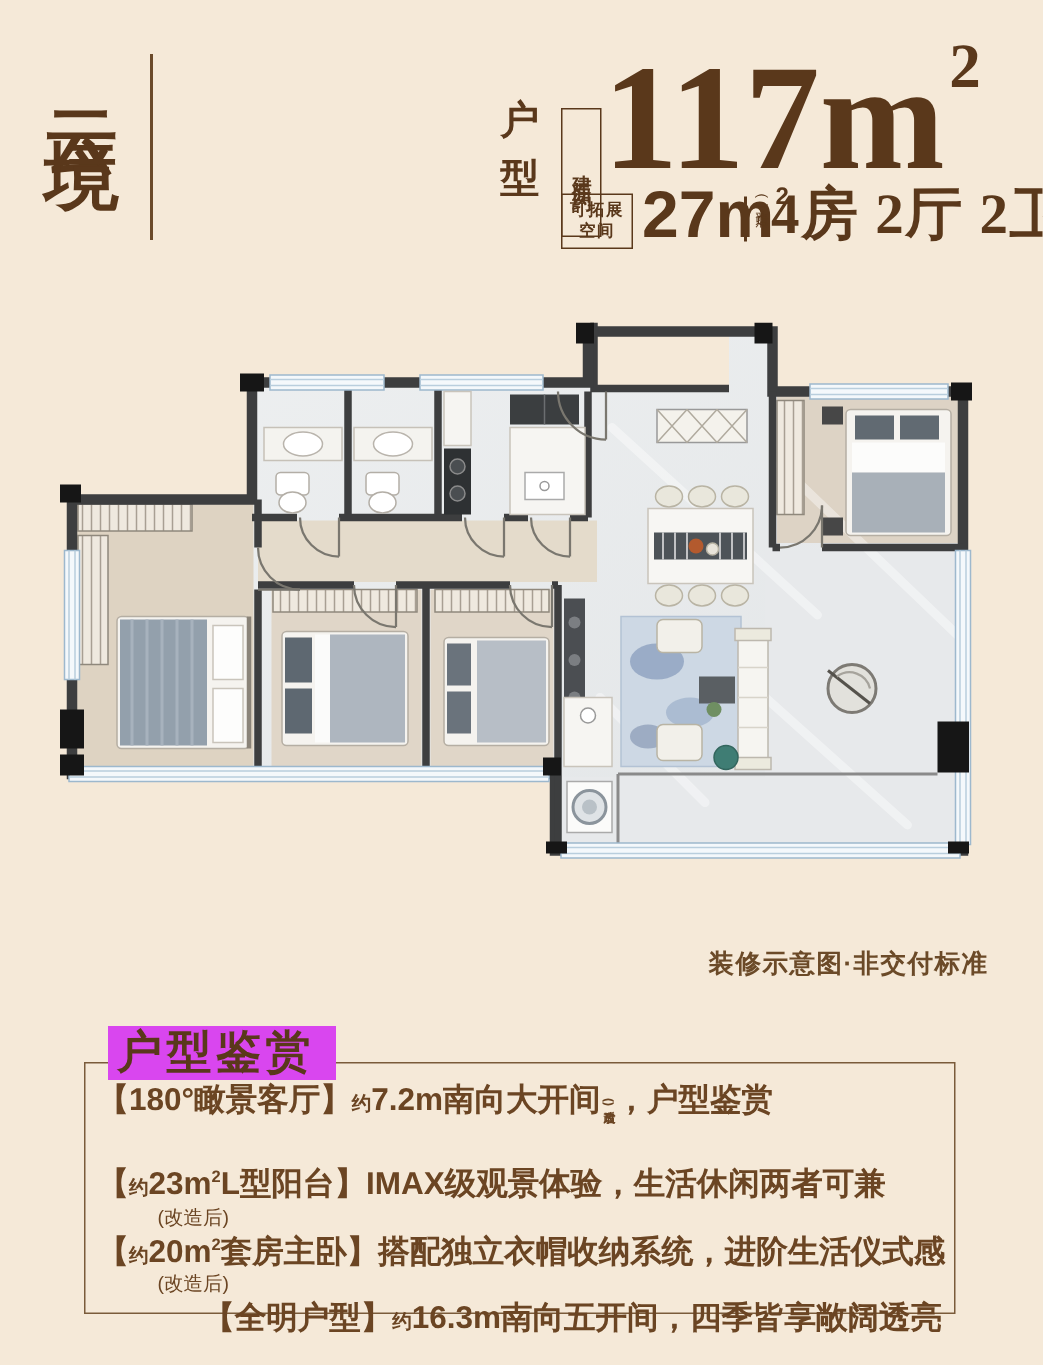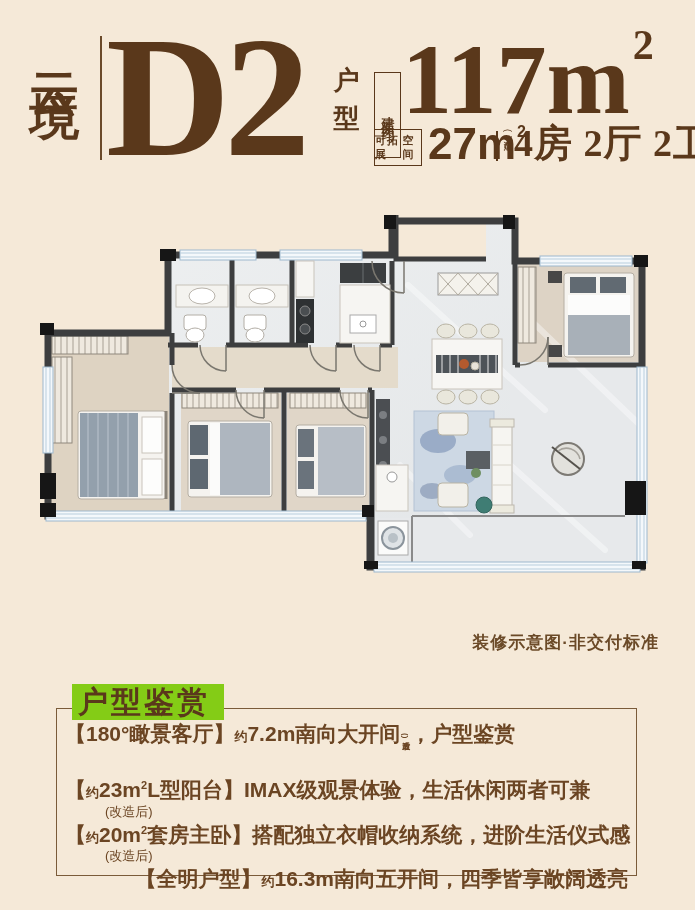--- a/index.html
+++ b/index.html
@@ -38,21 +38,21 @@
   }
   .area-117{
     position:absolute;left:402px;top:24px;line-height:1;
     font-size:100px;color:#5a381b;font-weight:700;
     font-family:"Liberation Serif","DejaVu Serif",serif;
   }
   .area-117 .sup{font-size:42px;vertical-align:54px;margin-left:3px;}
   .expand-box{
     position:absolute;left:374px;top:129px;width:48px;height:37px;
     border:1.5px solid #5a381b;box-sizing:border-box;
-    display:flex;flex-direction:row;align-items:center;justify-content:center;
+    display:flex;flex-direction:column;align-items:center;justify-content:center;
     font-size:11px;line-height:1.25;letter-spacing:1px;color:#5a381b;font-weight:700;
     font-family:"Liberation Serif","DejaVu Serif",serif;
   }
   .expand-val{
     position:absolute;left:428px;top:122px;line-height:1;
     font-size:44px;color:#5a381b;font-weight:700;
     font-family:Liberation Sans, sans-serif;
   }
   .expand-val .sup{font-size:16px;vertical-align:22px;margin-left:1px;}
   .hdr-sep{position:absolute;left:496px;top:131px;width:2px;height:30px;background:#5a381b;}
@@ -74,21 +74,21 @@
   }
 
   
   .hl-frame{
     position:absolute;left:56px;top:708px;width:581px;height:168px;
     border:1.5px solid #7a5b3a;box-sizing:border-box;
     padding:12px 8px 8px 8px;
   }
   .hl-title{
     position:absolute;left:72px;top:684px;z-index:2;
-    background:#84cc16;padding:0 14px 0 6px;
+    background:#d946ef;padding:0 14px 0 6px;
     font-size:30px;font-weight:800;color:#5a381b;letter-spacing:3px;line-height:1.2;
   }
   .hl-item{
     margin:0;padding:0;color:#6b4523;font-size:21px;font-weight:600;
     line-height:1.25;white-space:nowrap;
   }
   .hl-item .approx{font-size:13px;font-weight:600;}
   .hl-item sup{font-size:11px;}
   .vnote{
     display:inline-block;writing-mode:vertical-rl;font-size:8px;line-height:1;
@@ -98,21 +98,20 @@
   .gap16{margin-top:30px;}
   .gap4{margin-top:3px;text-align:right;}
 </style>
 </head>
 <body>
 
 <div class="poster">
 
   <div class="brand">云境</div>
   <div class="brand-divider"></div>
-  <div class="plan-code">D2</div>
   <div class="plan-type">户型</div>
 
   <div class="area-tag">建面约</div>
   <div class="area-117"><span>117m</span><span class="sup">2</span></div>
 
   <div class="expand-box">
     <span>可拓展</span>
     <span>空间</span>
   </div>
   <div class="expand-val"><span>27m</span><span class="sup">2</span></div>

